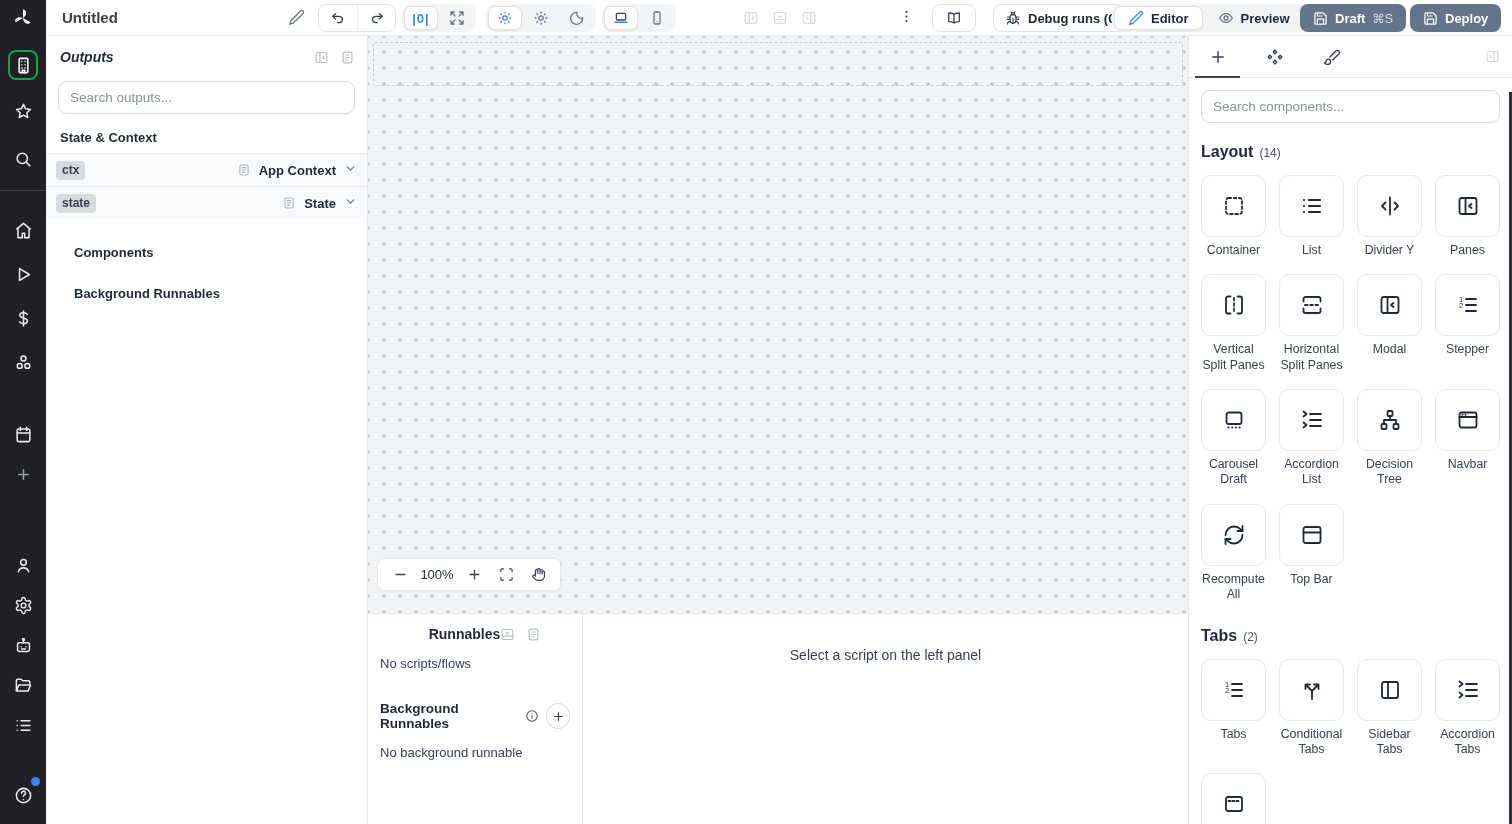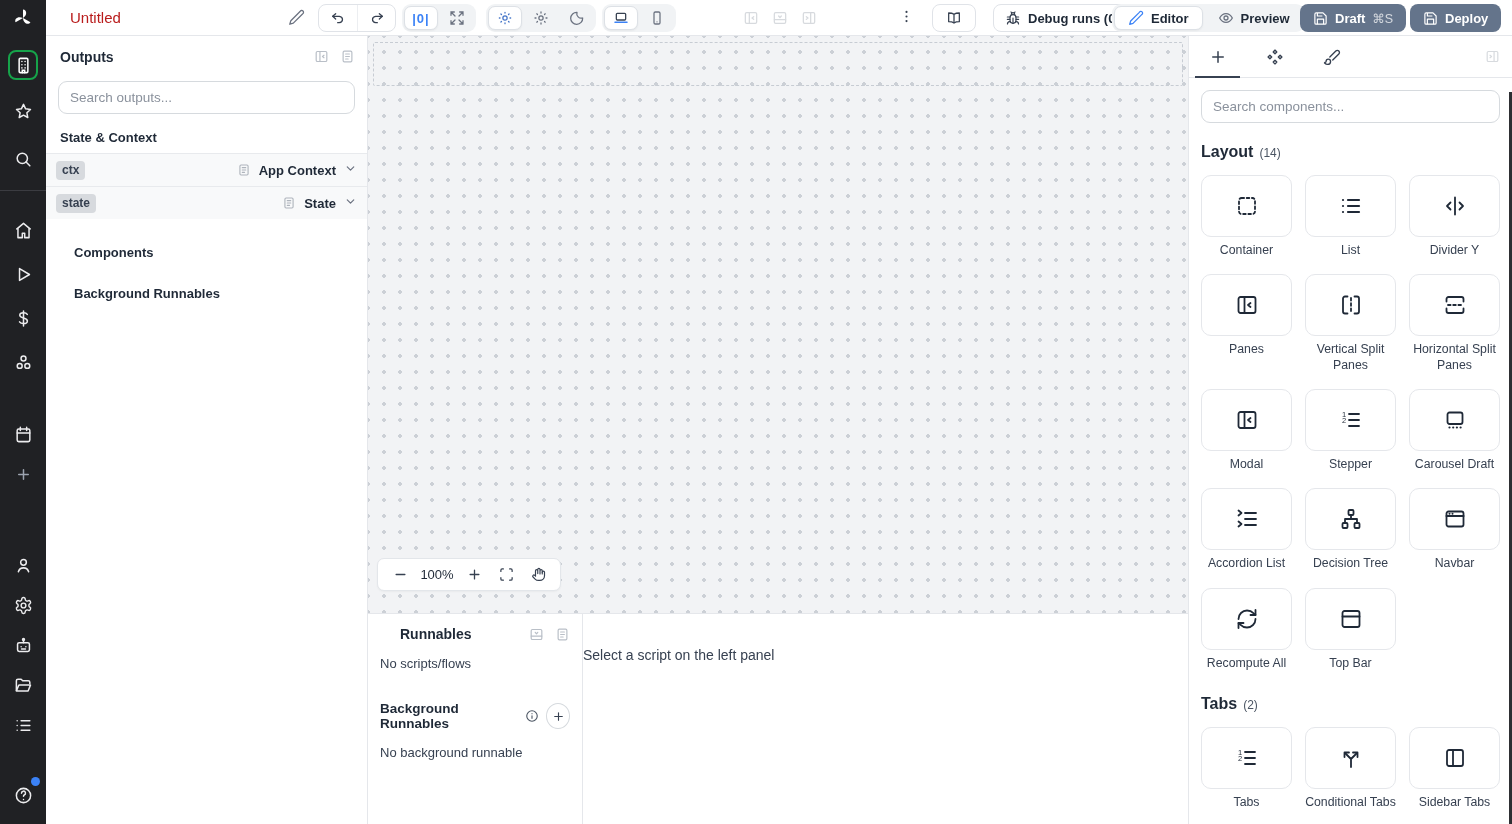--- a/index.html
+++ b/index.html
@@ -17,21 +17,21 @@
   .side-btn.active { border:2px solid #16a34a; color:#fff; }
   .side-div { width:46px; height:1px; background:#3b3c41; margin-top:16px; }
   .spacer { flex:1; }
   .help-wrap { position:relative; margin-bottom:14px; }
   .help-dot { position:absolute; right:-2px; top:-3px; width:9px; height:9px; border-radius:50%; background:#3b82f6; }
 
   
   .topbar { position:absolute; left:46px; top:0; width:1466px; height:36px; background:#fff;
     border-bottom:1px solid #e5e7eb; z-index:4; }
   .topbar > * { position:absolute; top:4px; }
-  .tb-title { top:9px; left:16px; font-size:15px; font-weight:400; color:#b91c1c;margin-left:8px; }
+  .tb-title { top:9px; left:16px; font-size:15px; font-weight:700; color:#404040; }
   .tb-icon { color:#6b7280; background:none; border:none; cursor:pointer; display:flex; align-items:center; }
   .tb-icon svg { width:17px; height:17px; }
   .btn-pair { left:272px; display:flex; border:1px solid #e0e3e8; border-radius:8px; background:#fff; height:28px; overflow:hidden; }
   .btn-pair button { width:38px; display:flex; align-items:center; justify-content:center; border:none; background:none; color:#374151; cursor:pointer; }
   .btn-pair button + button { border-left:1px solid #eceef1; }
   .btn-pair svg { width:16px; height:16px; }
   .seg { display:flex; background:#f1f3f5; border-radius:9px; padding:2px; gap:2px; height:28px; }
   .seg button { min-width:34px; border:none; background:none; border-radius:7px; display:flex;
     align-items:center; justify-content:center; color:#6b7280; cursor:pointer; padding:0 6px; }
   .seg button.on { background:#fff; border:1px solid #dde1e6; box-shadow:0 1px 2px rgba(0,0,0,.05); }
@@ -46,21 +46,21 @@
   .ed-seg { left:1066px; }
   .ed-seg button { font-size:13px; font-weight:600; color:#1f2937; gap:7px; padding:0 13px; }
   .slate-btn { background:#64748b; border:none; border-radius:8px; height:28px; color:#fff;
     font-size:13px; font-weight:600; display:flex; align-items:center; gap:7px; padding:0 13px; cursor:pointer; }
   .slate-btn svg { width:15px; height:15px; }
   .shortcut { font-weight:500; opacity:.72; font-size:12.5px; }
 
   
   .outputs { position:absolute; left:46px; top:36px; width:322px; height:788px; background:#fff;
     border-right:1px solid #e5e7eb; z-index:3; }
-  .out-head { display:flex; align-items:flex-start; justify-content:space-between; padding:13px 12px 0 14px; }
+  .out-head { display:flex; align-items:flex-end; justify-content:space-between; padding:13px 12px 0 14px;font-style:italic; }
   .out-title { font-size:14px; font-weight:700; }
   .mini-icons { display:flex; gap:11px; color:#b9bfc7; }
   .mini-icons svg { width:15px; height:15px; cursor:pointer; }
   .search-box { margin:16px 12px 0; height:33px; border:1px solid #d6dade; border-radius:9px;
     width:calc(100% - 24px); padding:0 11px; font-size:13.5px; color:#1f2937; outline:none;
     font-family:"Liberation Sans", sans-serif; background:#fff; }
   .search-box::placeholder { color:#8a919c; }
   .out-sec { font-size:13px; font-weight:700; margin:16px 0 8px 14px; }
   .ctx-row { height:33px; background:#f8f9fa; border-top:1px solid #e8eaed; display:flex;
     align-items:center; padding:0 10px; cursor:pointer; }
@@ -83,46 +83,46 @@
   .zoombar { position:absolute; left:9px; bottom:22px; height:33px; background:#fff;
     border:1px solid #e3e6ea; border-radius:7px; display:flex; align-items:center; padding:0 6px; box-shadow:0 1px 2px rgba(0,0,0,.04); }
   .zoombar button { border:none; background:none; width:32px; height:28px; display:flex;
     align-items:center; justify-content:center; color:#374151; cursor:pointer; }
   .zoombar svg { width:15px; height:15px; }
   .zoom-val { font-size:13px; color:#1f2937; width:42px; text-align:center; }
 
   
   .runnables { position:absolute; left:368px; top:613px; width:215px; height:211px; background:#fff;
     border-top:1px solid #e5e7eb; border-right:1px solid #e5e7eb; padding:12px; }
-  .run-head { display:flex; align-items:center; justify-content:space-between;padding-left:20px; }
+  .run-head { display:flex; align-items:center; justify-content:center;padding-left:20px; }
   .run-title { font-size:14px; font-weight:700; }
   .muted { font-size:13px; color:#374151; margin-top:14px; }
   .bg-run-head { display:flex; align-items:center; gap:7px; margin-top:30px; }
   .bg-run-title { font-size:13.5px; font-weight:700; }
   .info-ic { color:#4b5563; display:flex; } .info-ic svg { width:14px; height:14px; }
   .plus-circle { width:26px; height:26px; border:1px solid #d6dade; border-radius:50%; background:#fff;
     display:flex; align-items:center; justify-content:center; color:#374151; cursor:pointer; }
   .plus-circle svg { width:13px; height:13px; }
   .script-panel { position:absolute; left:583px; top:613px; width:605px; height:211px; background:#fff;
-    border-top:1px solid #e5e7eb; text-align:left; }
+    border-top:1px solid #e5e7eb; text-align:center; }
   .script-placeholder { margin-top:33px; font-size:14px; color:#374151; }
 
   
   .rightpanel { position:absolute; left:1188px; top:36px; width:324px; height:788px; background:#fff;
     border-left:1px solid #e5e7eb; overflow:hidden; }
   .rp-tabs { height:42px; border-bottom:1px solid #e5e7eb; display:flex; align-items:stretch; position:relative; }
   .rp-tab { width:57px; display:flex; align-items:center; justify-content:center; border:none;
     background:none; color:#374151; cursor:pointer; position:relative; }
   .rp-tab svg { width:18px; height:18px; }
   .rp-tab.on::after { content:""; position:absolute; left:6px; right:6px; bottom:-1px; height:2px; background:#374151; }
   .rp-collapse { position:absolute; right:12px; top:13px; color:#d7dade; }
   .rp-collapse svg { width:15px; height:15px; }
   .sec-head { margin:20px 12px 0; font-size:16px; font-weight:700; color:#1f2937; display:flex; align-items:baseline; }
   .sec-count { font-size:12px; color:#4b5563; font-weight:400; margin-left:6px; }
-  .comp-grid { display:grid; grid-template-columns:repeat(3,1fr); column-gap:13px; row-gap:16px; margin:14px 12px 24px; }
+  .comp-grid { display:grid; grid-template-columns:repeat(4,1fr); column-gap:13px; row-gap:16px; margin:14px 12px 24px; }
   .comp-card { display:flex; flex-direction:column; align-items:center; cursor:pointer; }
   .comp-icon { width:100%; height:62px; border:1px solid #e5e7eb; border-radius:10px; background:#fff;
     display:flex; align-items:center; justify-content:center; color:#1f2937; }
   .comp-icon svg { width:24px; height:24px; }
   .comp-label { margin-top:6px; font-size:12.3px; color:#374151; text-align:center; line-height:1.25; min-height:1px; }
 
   .right-edge { position:absolute; right:0; top:92px; width:3px; height:732px; background:#2e2f33; z-index:9; }
 </style>
 </head>
 <body>

